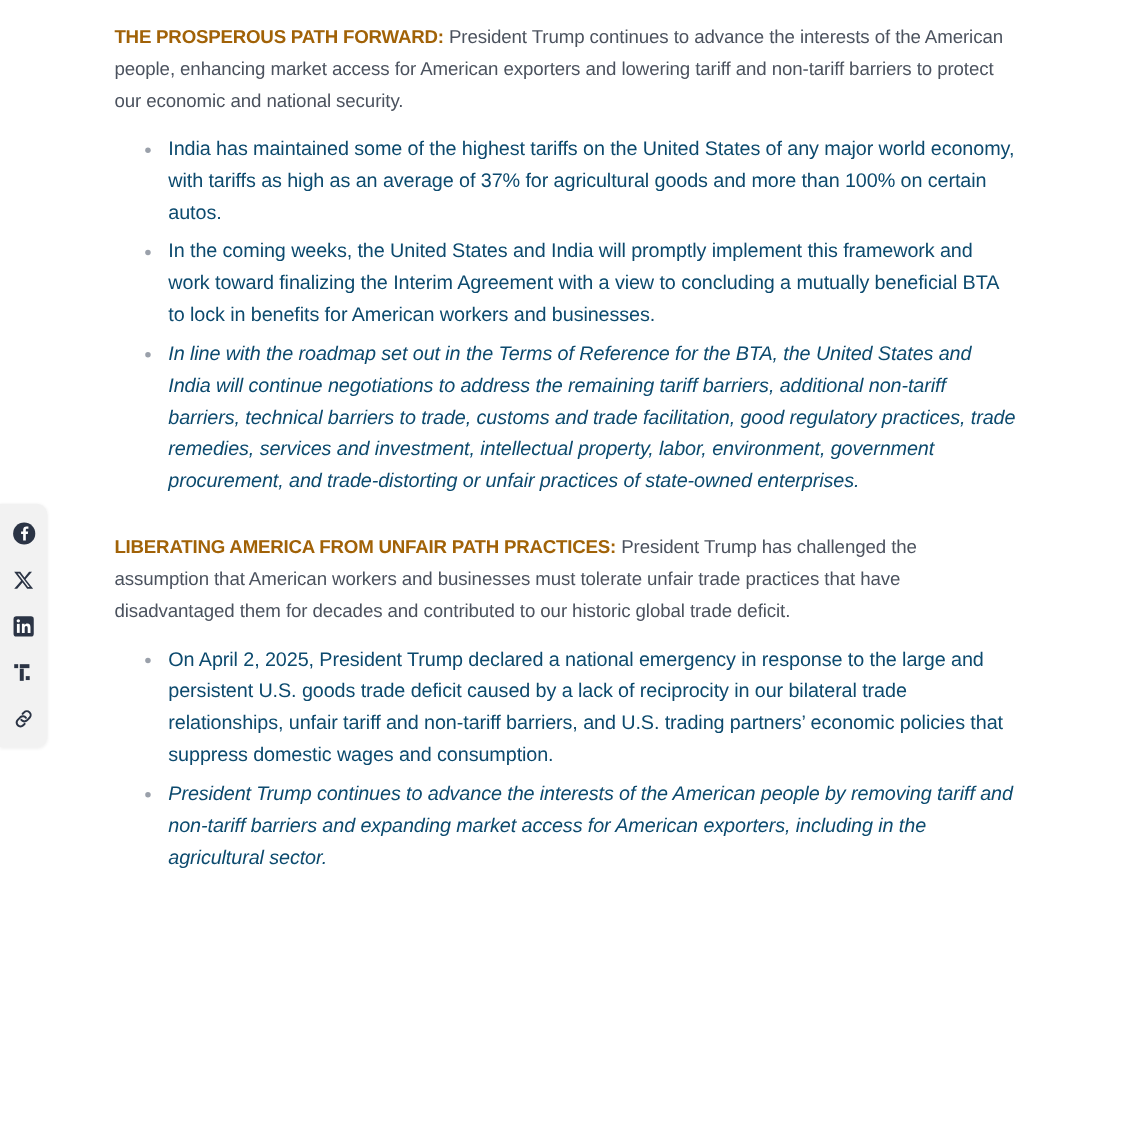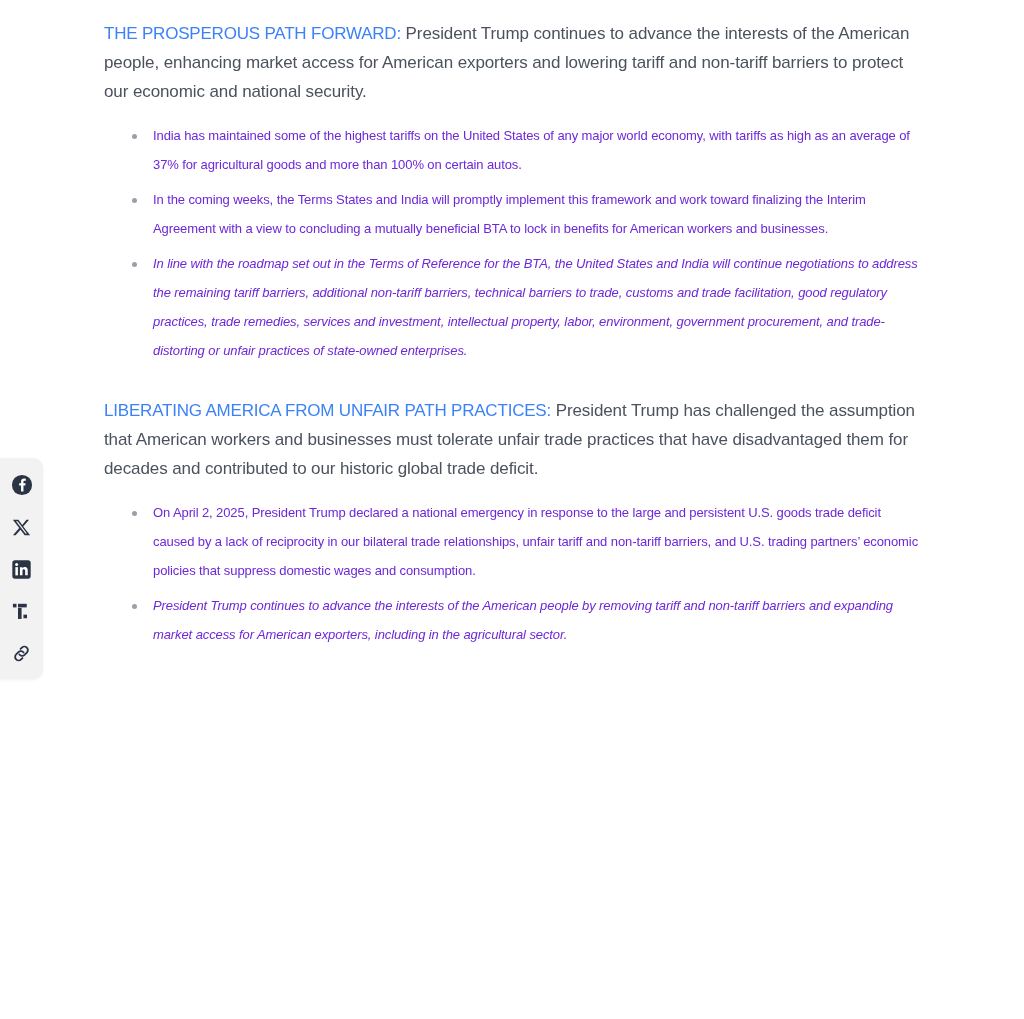--- a/index.html
+++ b/index.html
@@ -57,35 +57,35 @@
 
   .para {
     margin: 0 0 0 0;
     font-size: 17px;
     line-height: 29px;
     color: #4b525e;
     letter-spacing: -0.1px;
     -webkit-font-smoothing: antialiased;
   }
   .para .lead {
-    font-weight: normal;
-    color: #3b82f6;
+    font-weight: bold;
+    color: #a16207;
     letter-spacing: -0.2px;
   }
 
   .bullets {
     list-style: none;
     margin: 15px 0 0 0;
     padding: 0 0 0 49px;
   }
   .bullets li {
     position: relative;
-    font-size: 13px;
+    font-size: 18px;
     line-height: 29px;
-    color: #6d28d9;
+    color: #0c4a6e;
     letter-spacing: -0.1px;
     margin-bottom: 6px;
     -webkit-font-smoothing: antialiased;
   }
   .bullets li:last-child { margin-bottom: 0; font-style: italic; }
   .bullets li::before {
     content: "";
     position: absolute;
     left: -21px;
     top: 13px;
@@ -154,21 +154,21 @@
 
 </aside>
 
 <main class="article">
 
   <section>
     <p class="para"><span class="lead">THE PROSPEROUS PATH FORWARD:</span><span> President Trump continues to advance the interests of the American people, enhancing market access for American exporters and lowering tariff and non-tariff barriers to protect our economic and national security.</span></p>
 
     <ul class="bullets">
       <li>India has maintained some of the highest tariffs on the United States of any major world economy, with tariffs as high as an average of 37% for agricultural goods and more than 100% on certain autos.</li>
-      <li>In the coming weeks, the Terms States and India will promptly implement this framework and work toward finalizing the Interim Agreement with a view to concluding a mutually beneficial BTA to lock in benefits for American workers and businesses.</li>
+      <li>In the coming weeks, the United States and India will promptly implement this framework and work toward finalizing the Interim Agreement with a view to concluding a mutually beneficial BTA to lock in benefits for American workers and businesses.</li>
       <li>In line with the roadmap set out in the Terms of Reference for the BTA, the United States and India will continue negotiations to address the remaining tariff barriers, additional non-tariff barriers, technical barriers to trade, customs and trade facilitation, good regulatory practices, trade remedies, services and investment, intellectual property, labor, environment, government procurement, and trade-distorting or unfair practices of state-owned enterprises.</li>
     </ul>
   </section>
 
   <div class="block-gap"></div>
 
   <section>
     <p class="para"><span class="lead">LIBERATING AMERICA FROM UNFAIR PATH PRACTICES:</span><span> President Trump has challenged the assumption that American workers and businesses must tolerate unfair trade practices that have disadvantaged them for decades and contributed to our historic global trade deficit.</span></p>
 
     <ul class="bullets">

